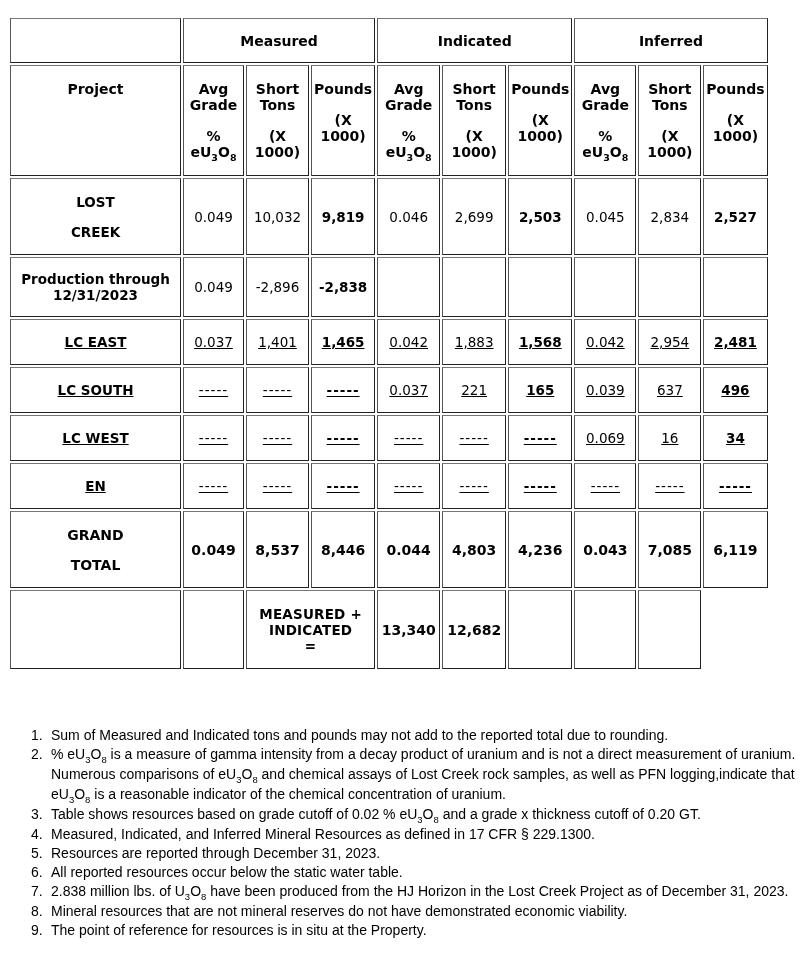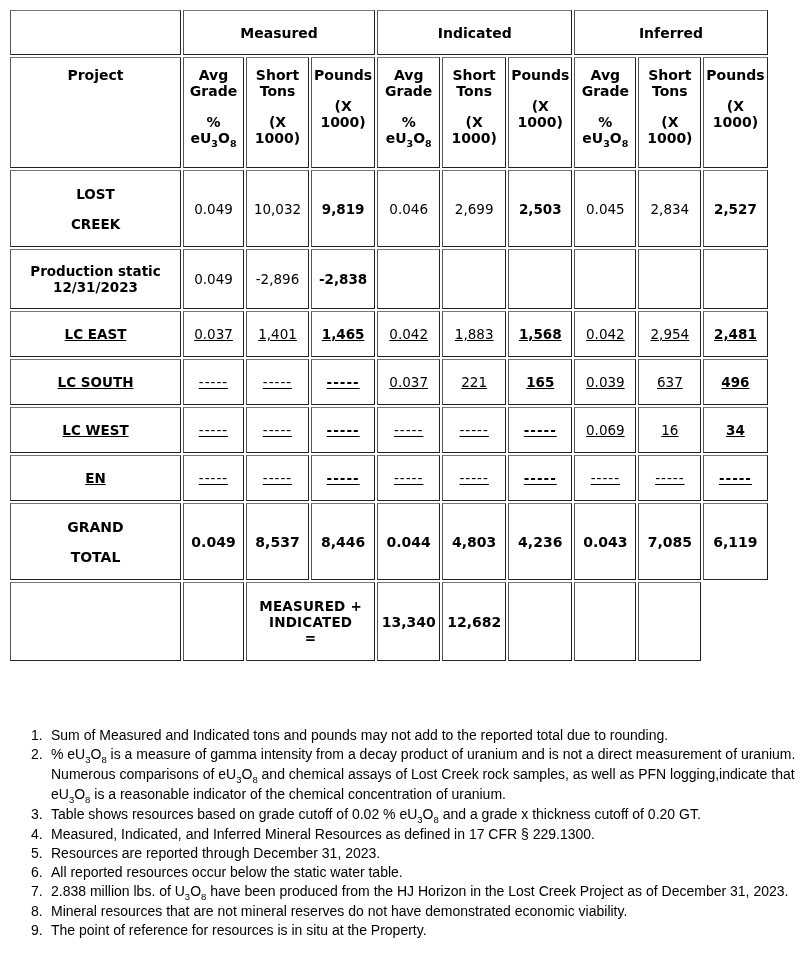--- a/index.html
+++ b/index.html
@@ -1,22 +1,22 @@
 <!DOCTYPE html>
 <html><head>
 <meta charset="utf-8">
 <style>
   html, body { margin: 0; padding: 0; background: #ffffff; }
   body { width: 812px; height: 961px; position: relative; font-family: "DejaVu Sans", "Liberation Sans", sans-serif; color: #000; overflow: hidden; }
-  .tbl { position: absolute; left: 8px; top: 8px; border-collapse: separate; border-spacing: 2px 2px; table-layout: fixed; }
+  .tbl { position: absolute; left: 8px; top: 16px; border-collapse: separate; border-spacing: 2px 2px; table-layout: fixed; }
   .tbl td { border: 1px solid #222; border-left-color: #555; border-top-color: #777; padding: 0 2px; text-align: center; vertical-align: middle; font-size: 13.5px; line-height: 16px; }
   .tbl td.b { font-weight: bold; margin-left: 28px; }
   .hdr1 td { height: 43px; }
   .hdr1 td.grp { font-weight: bold; font-size: 14px; }
-  .hdr2 td { height: 111px; vertical-align: top; font-weight: bold; font-size: 14px; padding-top: 9px; box-sizing: border-box; }
+  .hdr2 td { height: 111px; vertical-align: top; font-weight: bold; font-size: 14px; padding-top: 15px; box-sizing: border-box; }
   .hdr2 td .gap { display: block; height: 15px; }
   .proj-name { font-weight: bold; font-size: 14px; }
   .proj-name .l2 { display: block; margin-top: 14px; }
   .r-tall td { height: 75px; }
   .r-prod td { height: 58px; }
   .r-norm td { height: 44px; text-decoration: underline; }
   .r-grand td { height: 75px; font-weight: bold; font-size: 14px; }
   .r-mi td { height: 62px; text-align: center; }
   .r-mi td.mi-label { font-weight: bold; font-size: 13.5px; vertical-align: top; padding-top: 15px; letter-spacing: 0.2px; }
   .r-mi td.mi-val { font-weight: bold; font-size: 14px; }
@@ -69,21 +69,21 @@
         <td>10,032</td>
         <td class="b">9,819</td>
         <td>0.046</td>
         <td>2,699</td>
         <td class="b">2,503</td>
         <td>0.045</td>
         <td>2,834</td>
         <td class="b">2,527</td>
       </tr>
       <tr class="r-prod">
-        <td class="proj-name"><span>Production static</span><br><span class="">12/31/2023</span></td>
+        <td class="proj-name"><span>Production through</span><br><span class="">12/31/2023</span></td>
         <td>0.049</td>
         <td>-2,896</td>
         <td class="b">-2,838</td>
         <td></td>
         <td></td>
         <td class="b"></td>
         <td></td>
         <td></td>
         <td class="b"></td>
       </tr>

